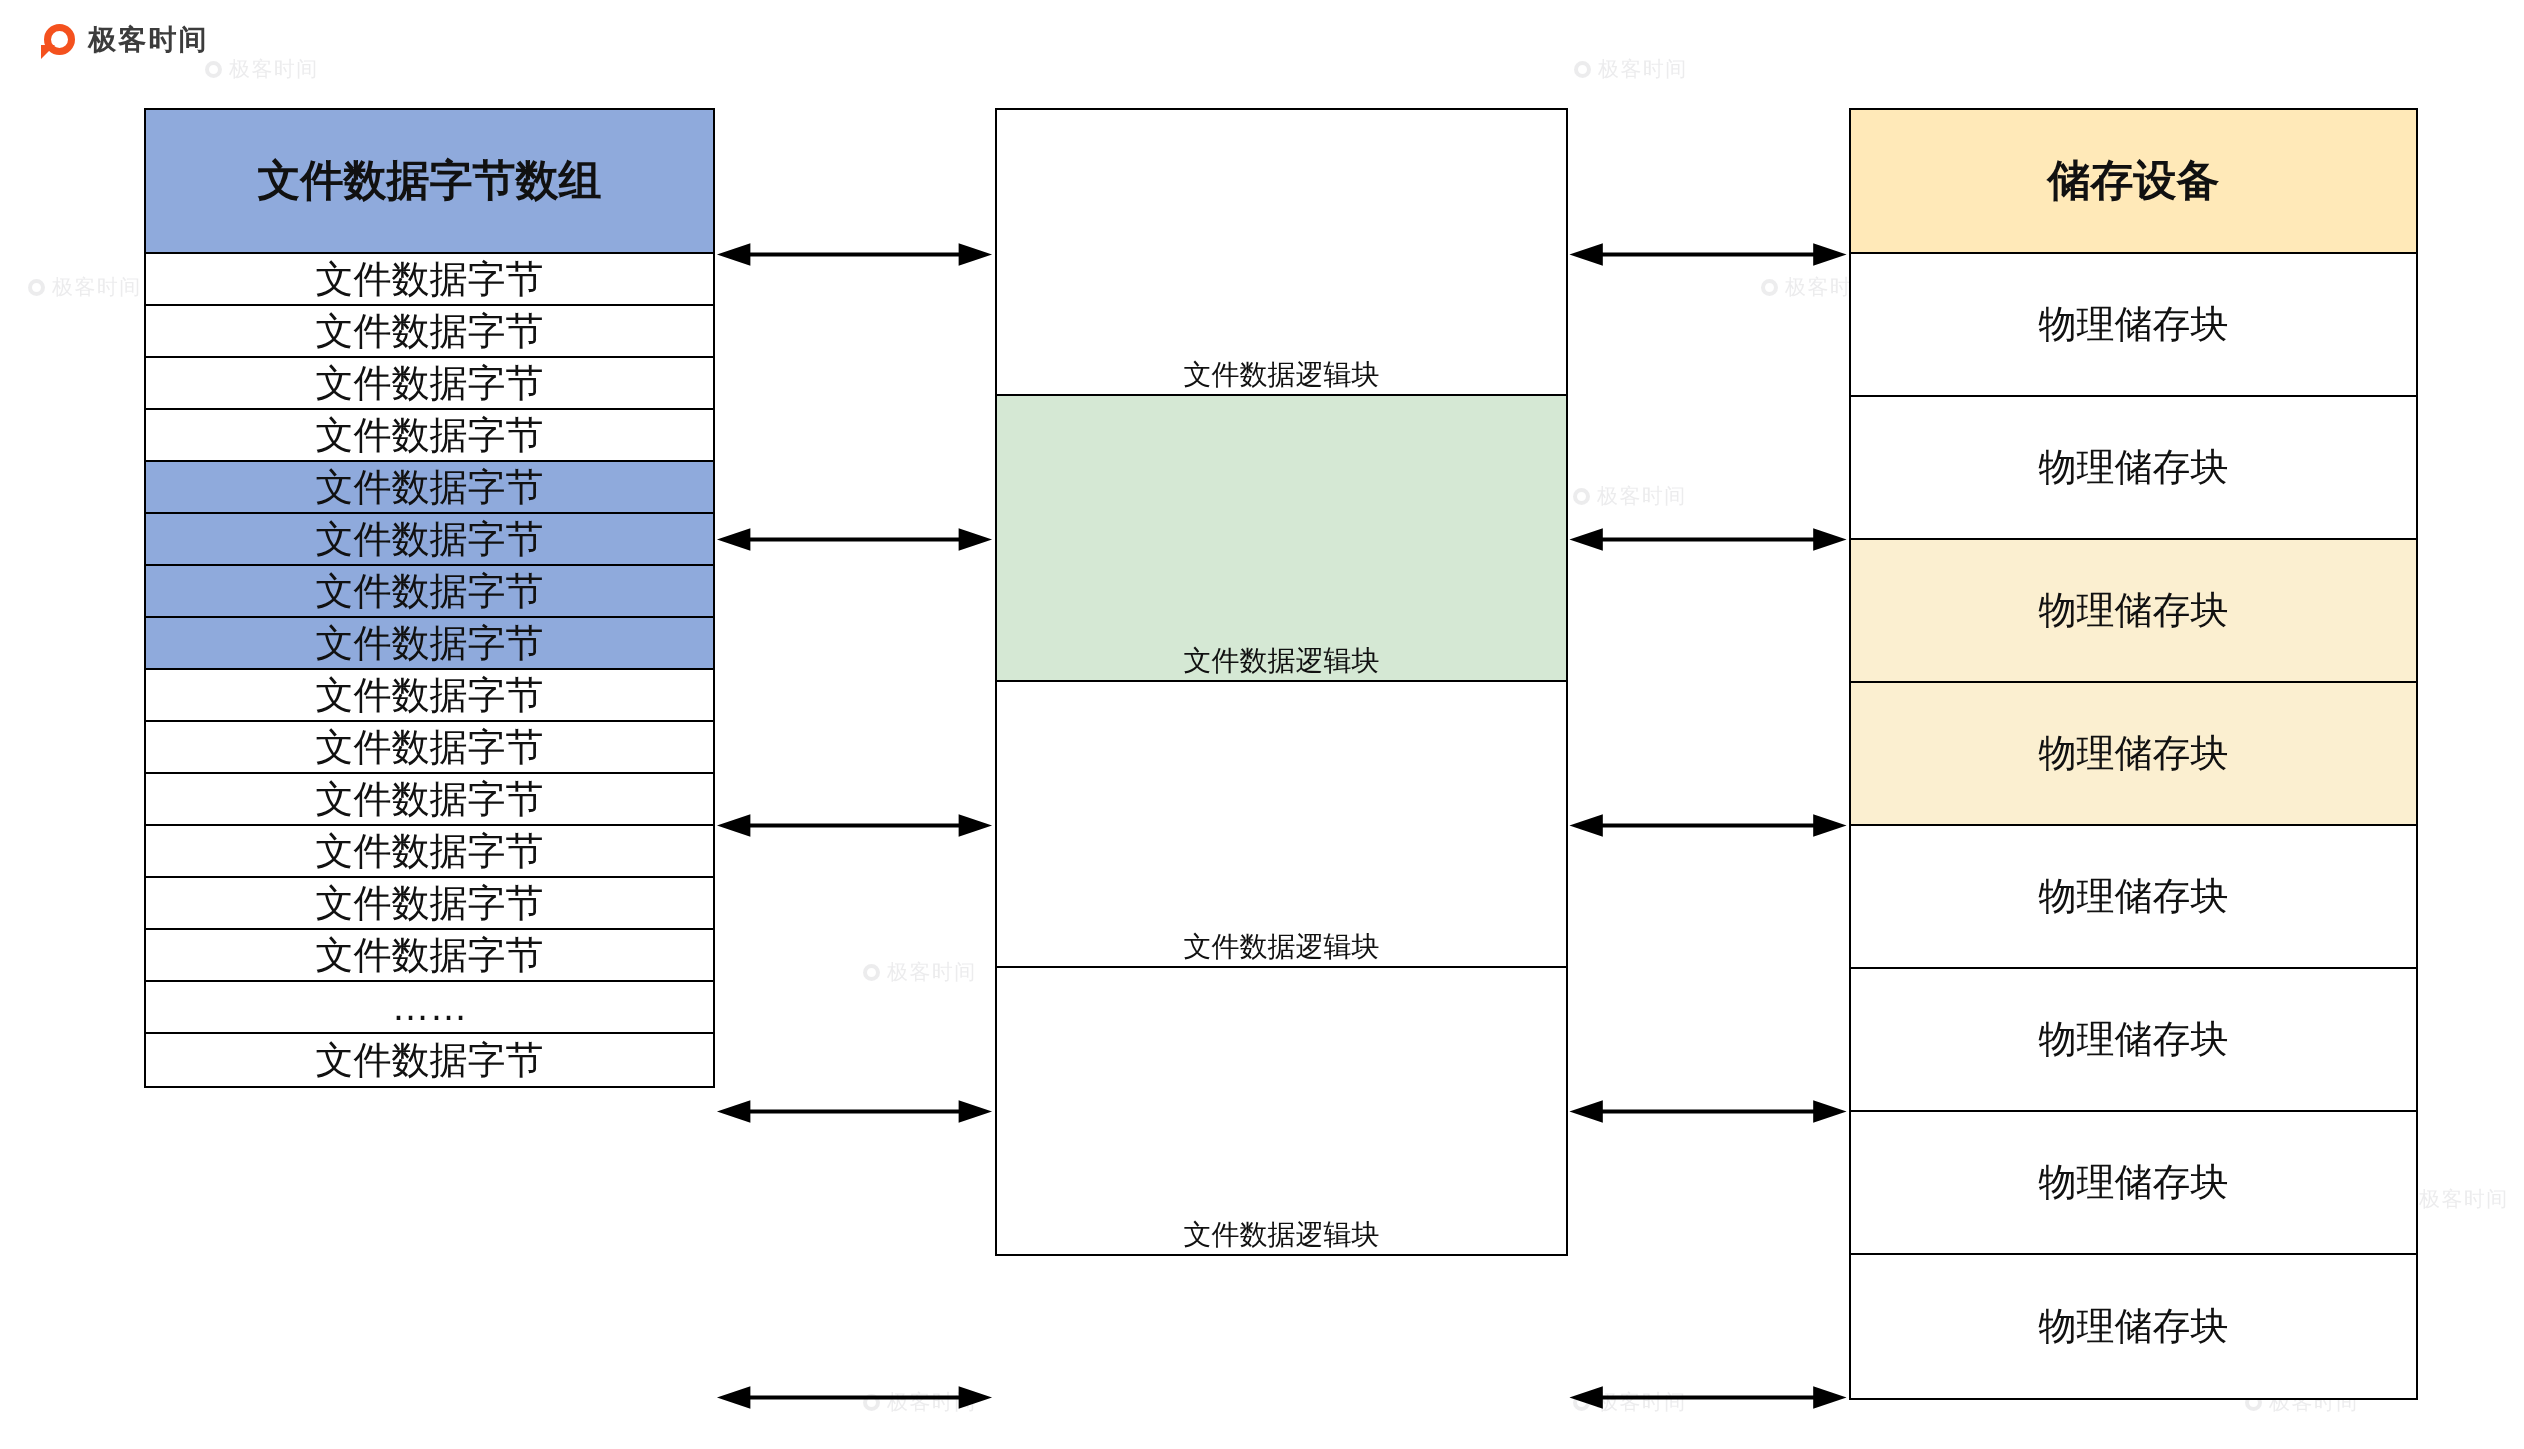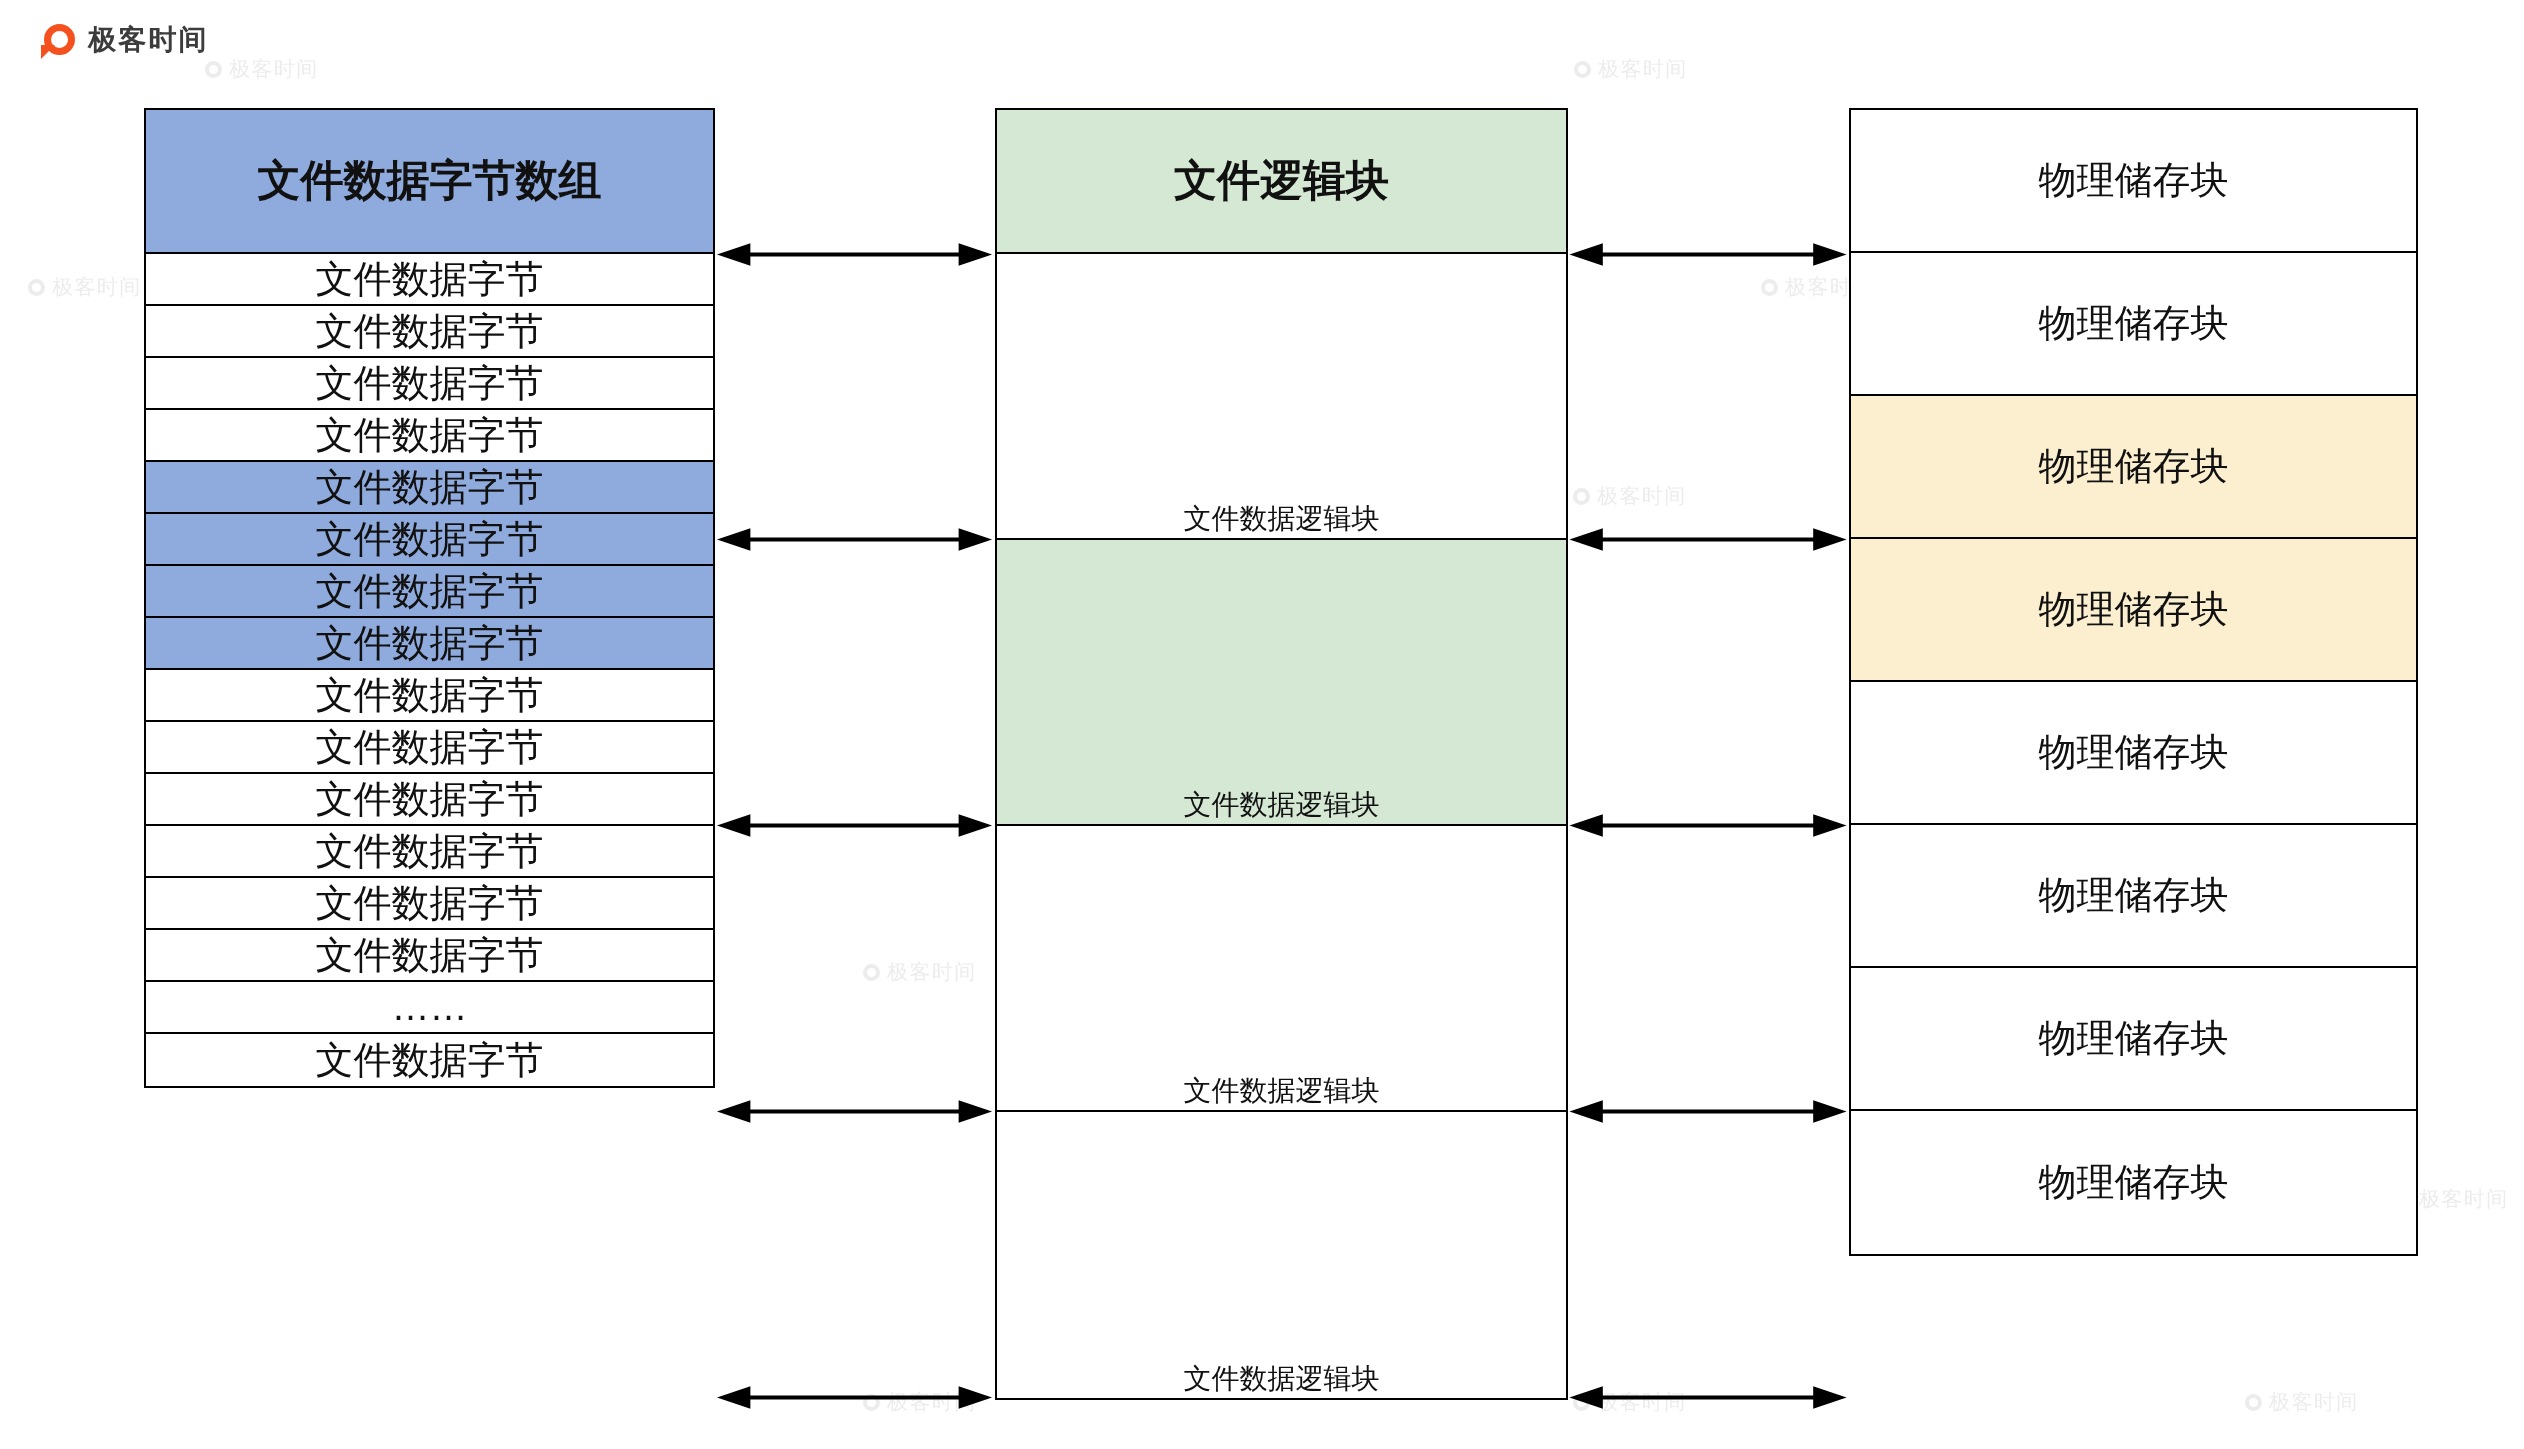--- a/index.html
+++ b/index.html
@@ -181,38 +181,38 @@
         <div class="row">
     <span>……</span>
   </div>
         <div class="row">
     <span>文件数据字节</span>
   </div>
       </div>
   </div>
 
   <div class="tbl" id="middle-tbl">
-    <div class="hdr green">文件逻辑块</div>
     <div class="blocks" id="middle-blocks">
         <div class="block">
     <span>文件数据逻辑块</span>
   </div>
         <div class="block hl">
     <span>文件数据逻辑块</span>
   </div>
         <div class="block">
     <span>文件数据逻辑块</span>
   </div>
         <div class="block">
     <span>文件数据逻辑块</span>
   </div>
       </div>
   </div>
 
   <div class="tbl" id="right-tbl">
+    <div class="hdr yellow">储存设备</div>
     <div class="prows" id="right-rows">
         <div class="prow">
     <span>物理储存块</span>
   </div>
         <div class="prow">
     <span>物理储存块</span>
   </div>
         <div class="prow hl">
     <span>物理储存块</span>
   </div>

